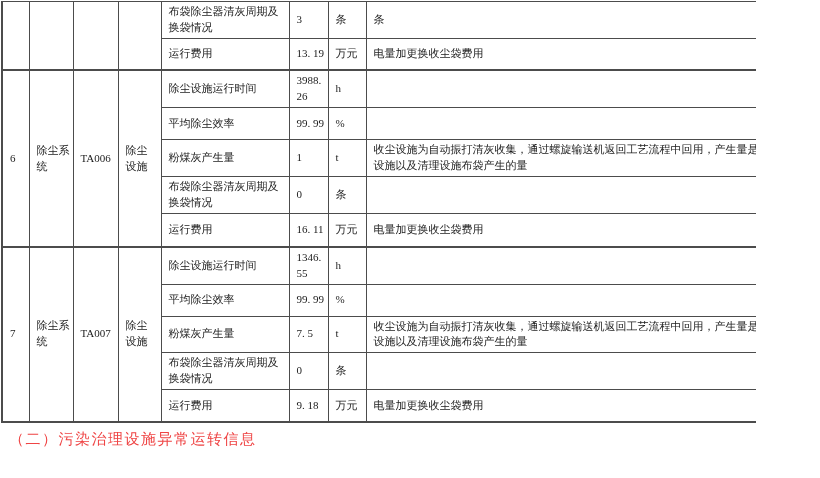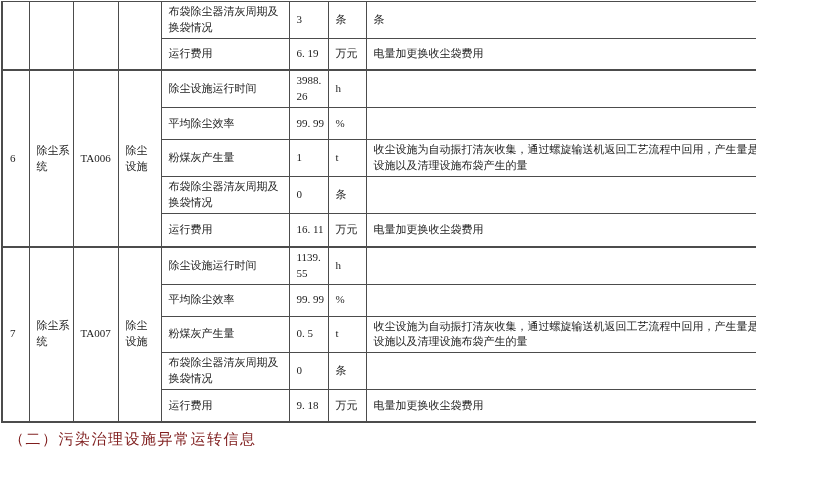--- a/index.html
+++ b/index.html
@@ -32,21 +32,21 @@
     line-height: 1.45;
     overflow: hidden;
     word-break: break-all;
   }
   tr.block-sep > td { border-top-width: 2px; }
   td.c-num { padding-left: 6px; }
   .section-heading {
     margin: 7px 0 0 9px;
     font-size: 15px;
     letter-spacing: 1.5px;
-    color: #7f1d1d;
+    color: #ef4444;
   }
 </style>
 </head>
 <body>
 
 <div class="page">
 
   <table class="report">
     <colgroup>
       <col style="width:27px">
@@ -65,21 +65,21 @@
         <td class="c-sys" rowspan="2"></td>
         <td class="c-code" rowspan="2"></td>
         <td class="c-fac" rowspan="2"></td>
         <td class="c-param">布袋除尘器清灰周期及换袋情况</td>
         <td class="c-val">3</td>
         <td class="c-unit">条</td>
         <td class="c-note">条</td>
       </tr>
       <tr style="height:32px">
         <td class="c-param">运行费用</td>
-        <td class="c-val">6. 19</td>
+        <td class="c-val">13. 19</td>
         <td class="c-unit">万元</td>
         <td class="c-note">电量加更换收尘袋费用</td>
       </tr>
 
       <tr class="block-sep" style="height:36px">
         <td class="c-num" rowspan="5">6</td>
         <td class="c-sys" rowspan="5">除尘系统</td>
         <td class="c-code" rowspan="5">TA006</td>
         <td class="c-fac" rowspan="5">除尘设施</td>
         <td class="c-param">除尘设施运行时间</td>
@@ -111,33 +111,33 @@
         <td class="c-unit">万元</td>
         <td class="c-note">电量加更换收尘袋费用</td>
       </tr>
 
       <tr class="block-sep" style="height:31px">
         <td class="c-num" rowspan="5">7</td>
         <td class="c-sys" rowspan="5">除尘系统</td>
         <td class="c-code" rowspan="5">TA007</td>
         <td class="c-fac" rowspan="5">除尘设施</td>
         <td class="c-param">除尘设施运行时间</td>
-        <td class="c-val">1139. 55</td>
+        <td class="c-val">1346. 55</td>
         <td class="c-unit">h</td>
         <td class="c-note"></td>
       </tr>
       <tr style="height:32px">
         <td class="c-param">平均除尘效率</td>
         <td class="c-val">99. 99</td>
         <td class="c-unit">%</td>
         <td class="c-note"></td>
       </tr>
       <tr style="height:35px">
         <td class="c-param">粉煤灰产生量</td>
-        <td class="c-val">0. 5</td>
+        <td class="c-val">7. 5</td>
         <td class="c-unit">t</td>
         <td class="c-note">收尘设施为自动振打清灰收集，通过螺旋输送机返回工艺流程中回用，产生量是检修收尘设施以及清理设施布袋产生的量</td>
       </tr>
       <tr style="height:35px">
         <td class="c-param">布袋除尘器清灰周期及换袋情况</td>
         <td class="c-val">0</td>
         <td class="c-unit">条</td>
         <td class="c-note"></td>
       </tr>
       <tr style="height:32px">

